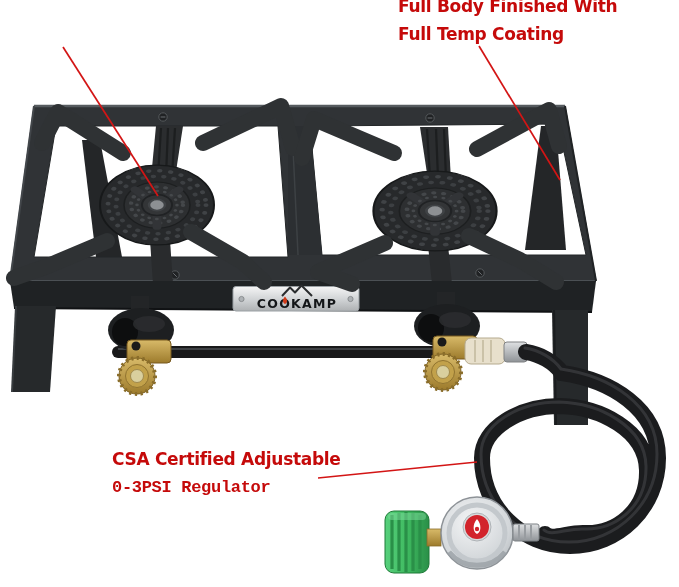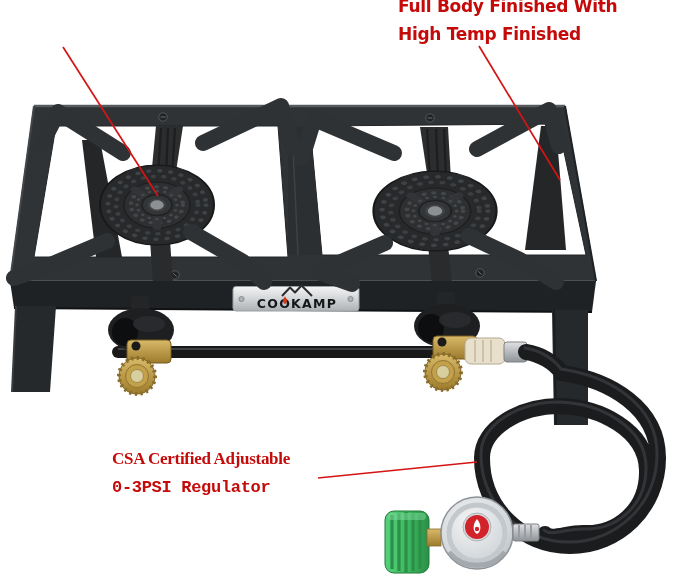--- a/index.html
+++ b/index.html
@@ -196,17 +196,17 @@
     </g>
 
     <g stroke="#d31515" stroke-width="1.7">
       <line x1="63" y1="47" x2="158" y2="196"></line>
       <line x1="479" y1="46" x2="560" y2="180"></line>
       <line x1="318" y1="478" x2="477" y2="462"></line>
     </g>
   </svg>
 
   <div class="ann" style="left:398px;top:-4px;">Full Body Finished With</div>
-  <div class="ann" style="left:398px;top:24px;">High Temp Finished</div>
-  <div class="ann" style="left:112px;top:449px;font-family:Liberation Serif, serif;">CSA Certified Adjustable</div>
+  <div class="ann" style="left:398px;top:24px;">Full Temp Coating</div>
+  <div class="ann" style="left:112px;top:449px;">CSA Certified Adjustable</div>
   <div class="ann" style="left:112px;top:478px;font-family:Liberation Mono, monospace;">0-3PSI Regulator</div>
 
 </div>
 
 </body></html>

